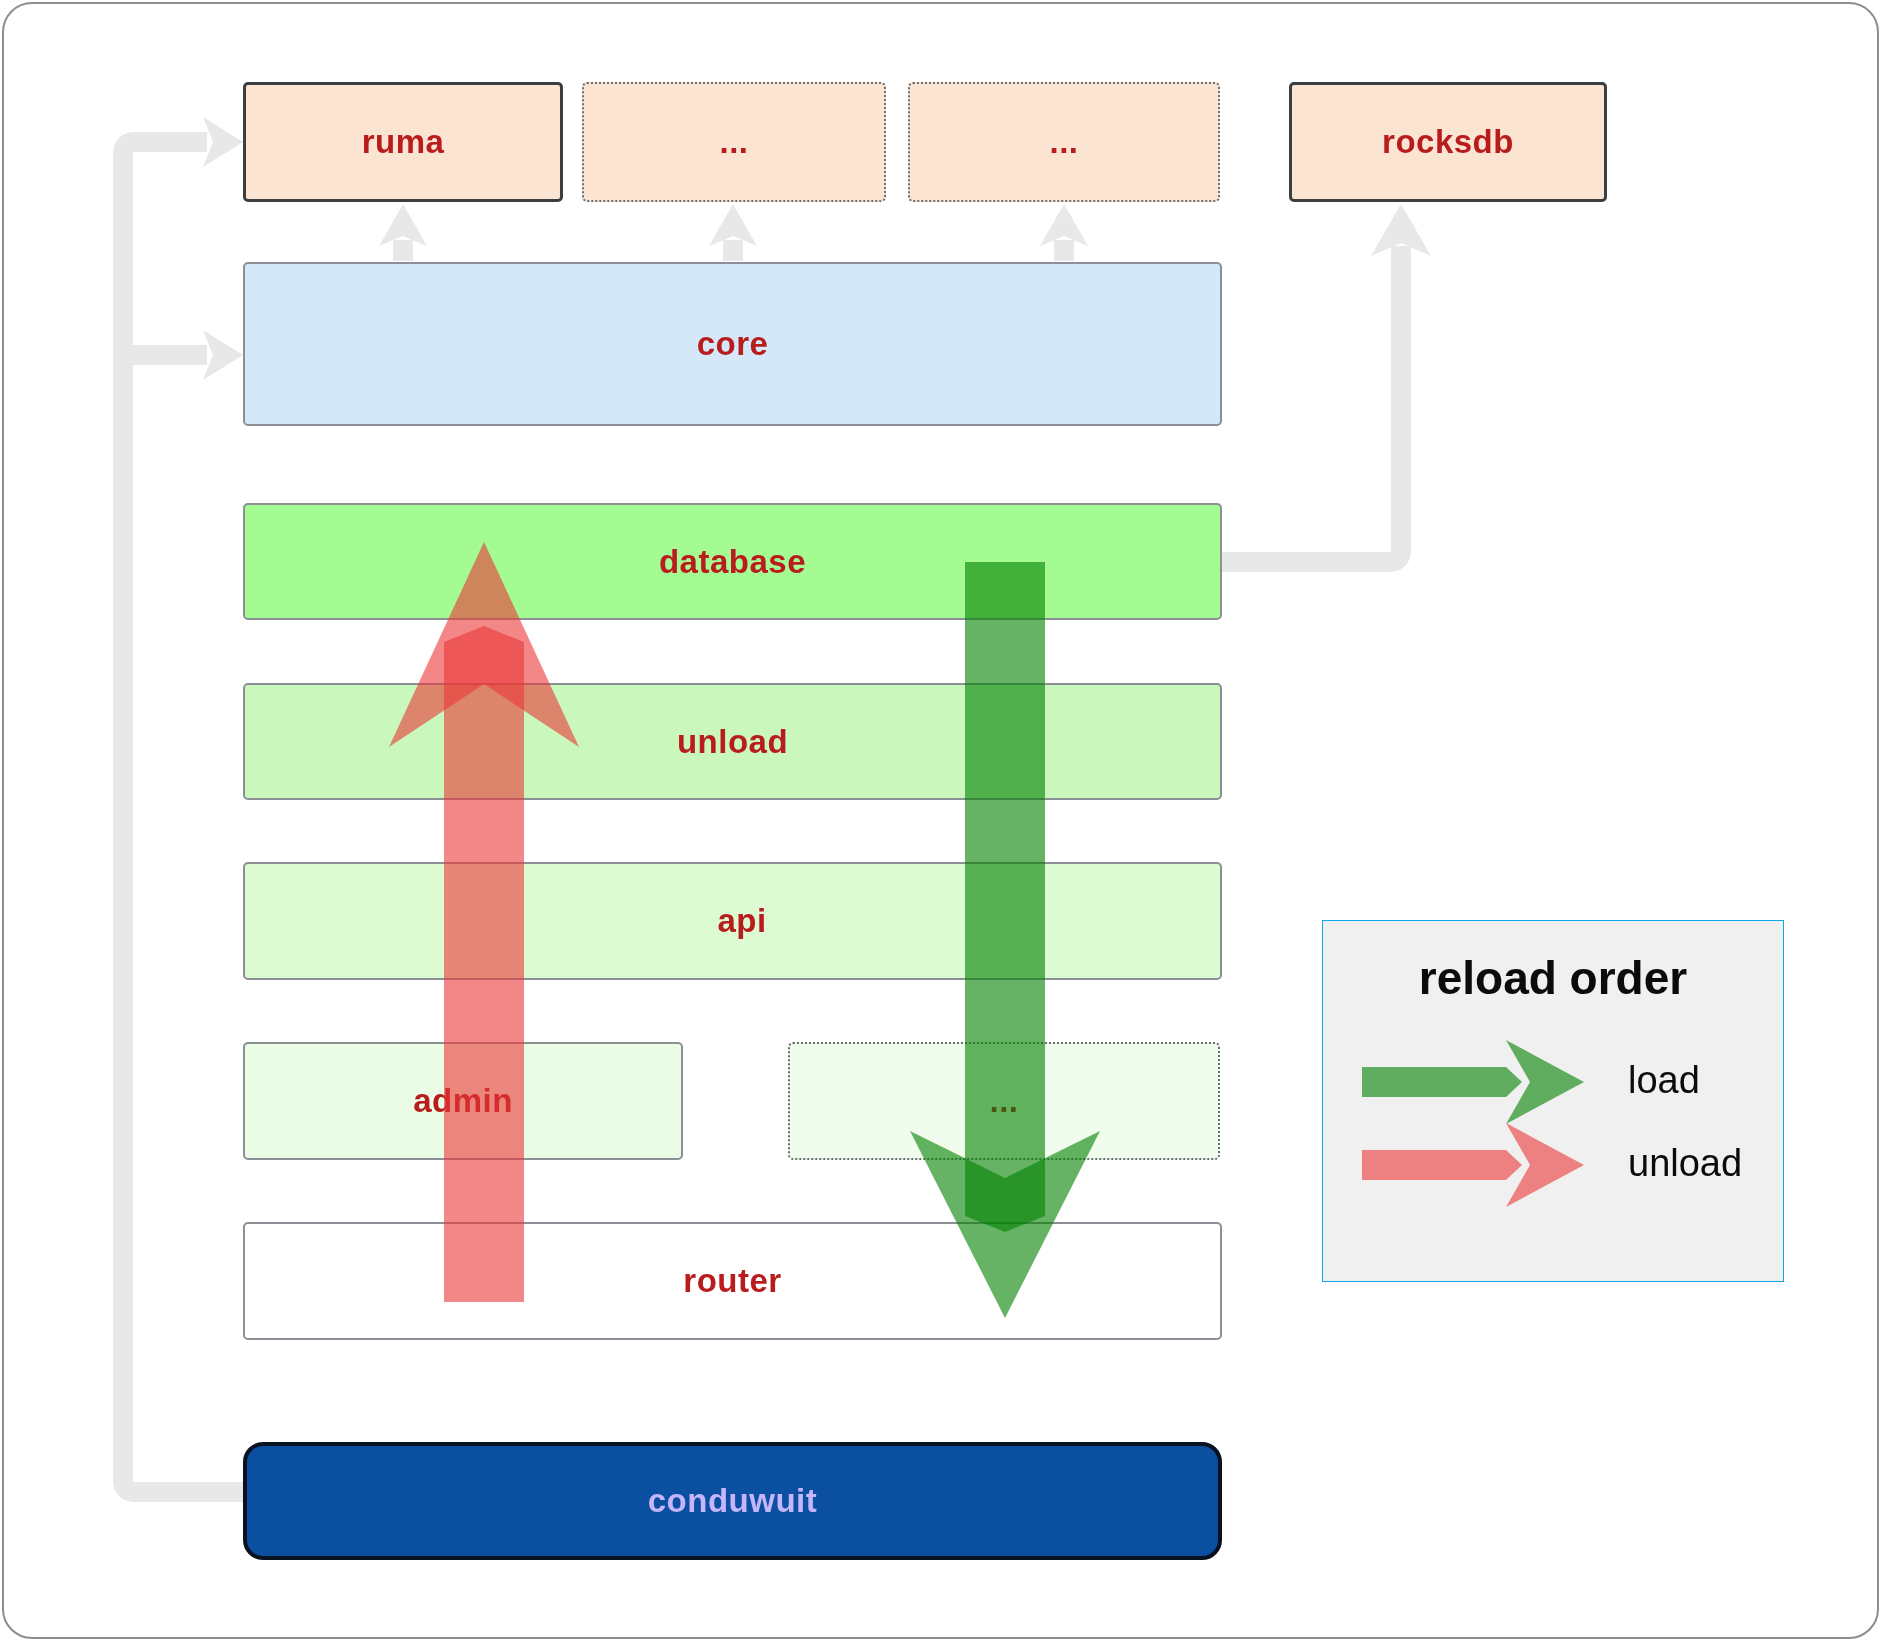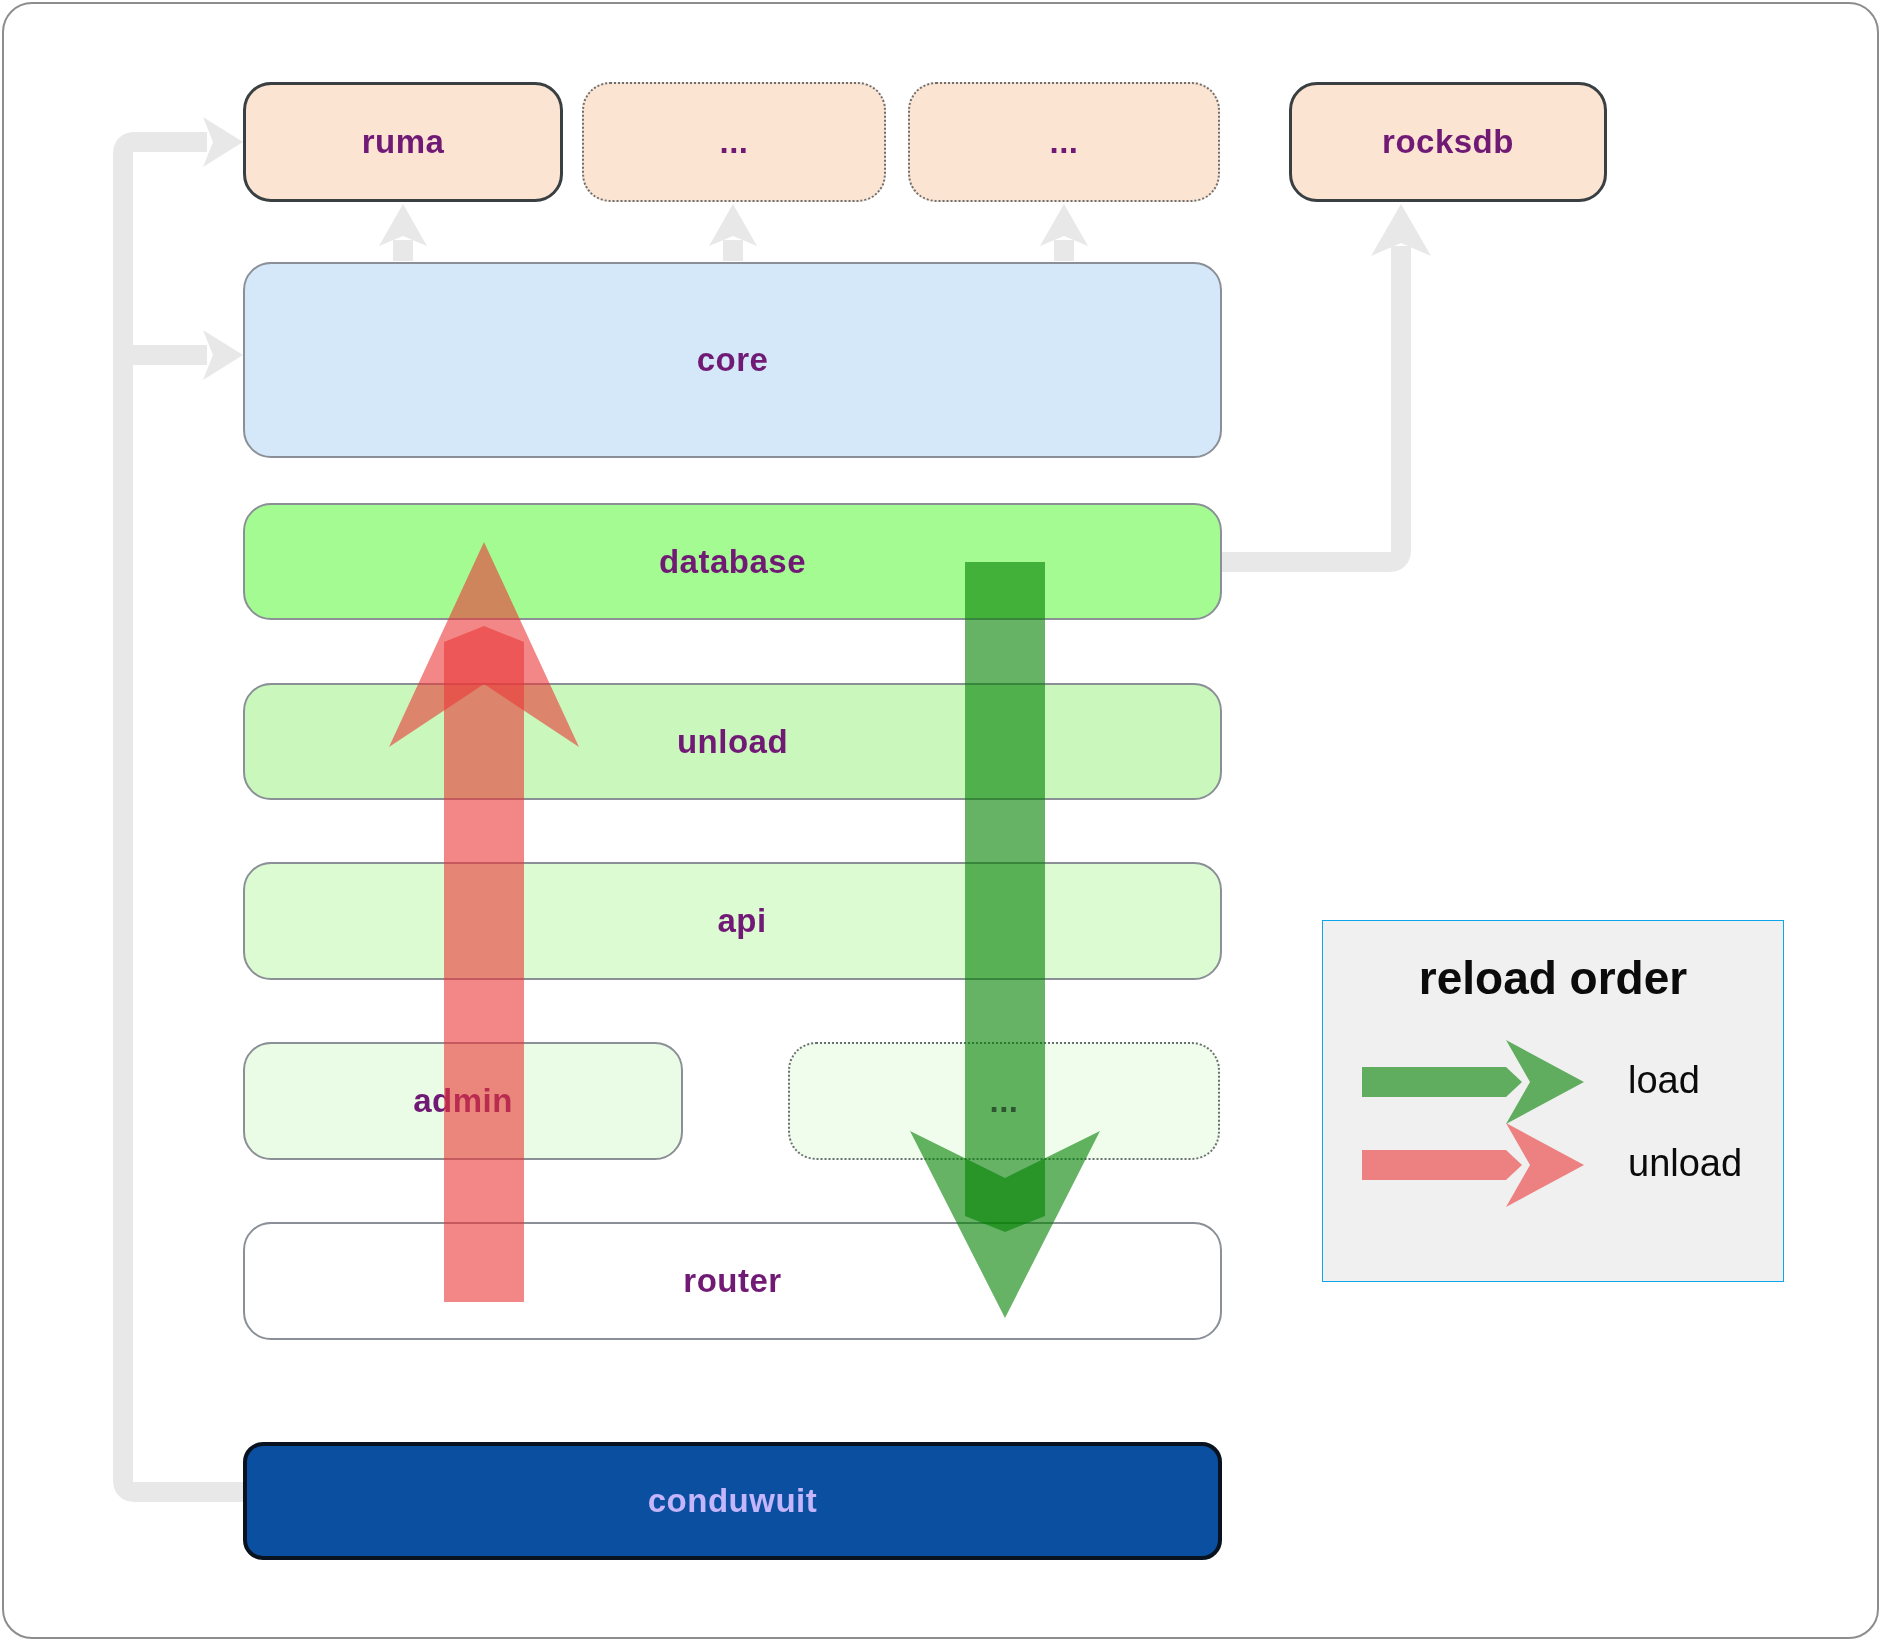--- a/index.html
+++ b/index.html
@@ -3,21 +3,21 @@
 <meta charset="utf-8">
 <style>
   html,body{margin:0;padding:0;background:#ffffff;}
   body{width:1883px;height:1643px;position:relative;overflow:hidden;
        font-family:"Liberation Sans","DejaVu Sans",sans-serif;}
   .canvas{position:absolute;inset:0;width:1883px;height:1643px;}
   .frame{position:absolute;left:2px;top:2px;width:1877px;height:1637px;
          border:2px solid #8d8d8d;border-radius:30px;box-sizing:border-box;}
   svg.layer{position:absolute;left:0;top:0;width:1883px;height:1643px;pointer-events:none;}
   .box{position:absolute;box-sizing:border-box;display:flex;align-items:center;justify-content:center;
-       border-radius:28px;font-size:33px;font-weight:600;color:#701a75;letter-spacing:.5px;}
+       border-radius:5px;font-size:33px;font-weight:600;color:#b91c1c;letter-spacing:.5px;}
   .solid-dark{border:3px solid #3a3f42;}
   .solid-gray{border:2px solid #8a9096;}
   .dotted{border:2px dotted #6a6f73;}
   .ruma,.rocksdb,.dot-top{background:#fce4d3;}
   .core{background:#d4e8fa;}
   .database{background:#a4fb92;}
   .service{background:#c9f7bc;}
   .api{background:#dcfbd2;}
   .admin{background:#eafce5;}
   .dot-mid{background:#f0fdec;}
@@ -67,21 +67,21 @@
   <div class="box dot-top dotted z1" style="left:582px;top:82px;width:304px;height:120px;">
     <span>...</span>
   </div>
   <div class="box dot-top dotted z1" style="left:908px;top:82px;width:312px;height:120px;">
     <span>...</span>
   </div>
   <div class="box rocksdb solid-dark z1" style="left:1245px;top:82px;width:318px;height:120px;margin-left:44px;">
     <span>rocksdb</span>
   </div>
 
-  <div class="box core solid-gray z1" style="left:243px;top:262px;width:979px;height:196px;">
+  <div class="box core solid-gray z1" style="left:243px;top:262px;width:979px;height:164px;">
     <span>core</span>
   </div>
 
   <div class="box database solid-gray z1" style="left:243px;top:503px;width:979px;height:117px;">
     <span>database</span>
   </div>
 
   <div class="box service solid-gray z1" style="left:243px;top:683px;width:979px;height:117px;">
     <span>unload</span>
   </div>

